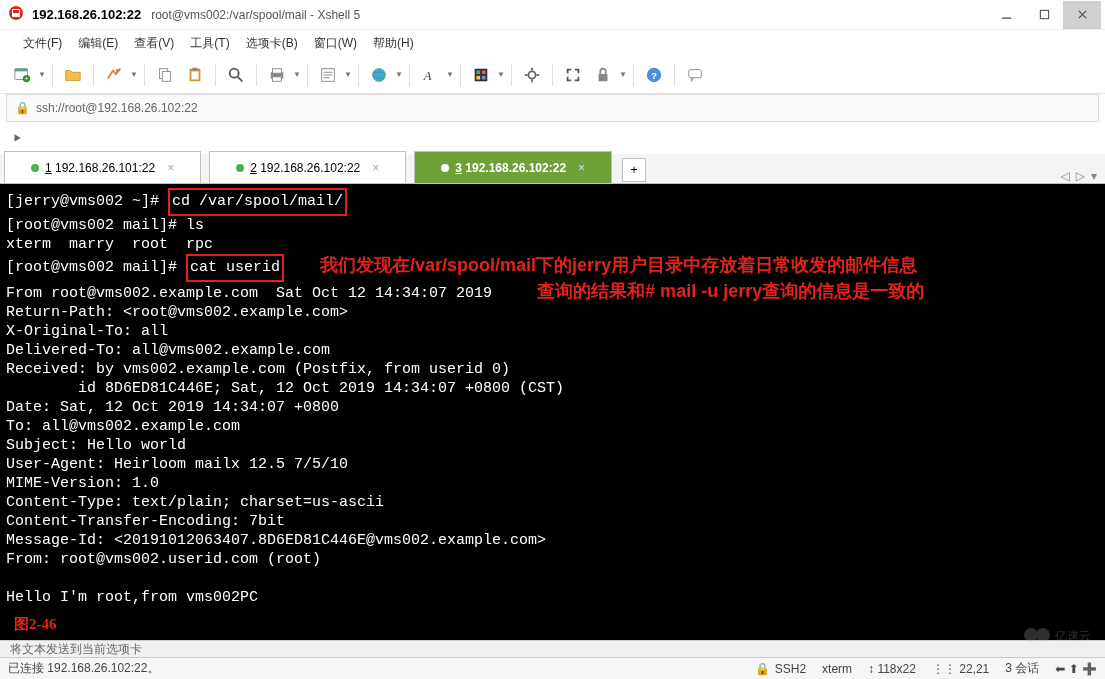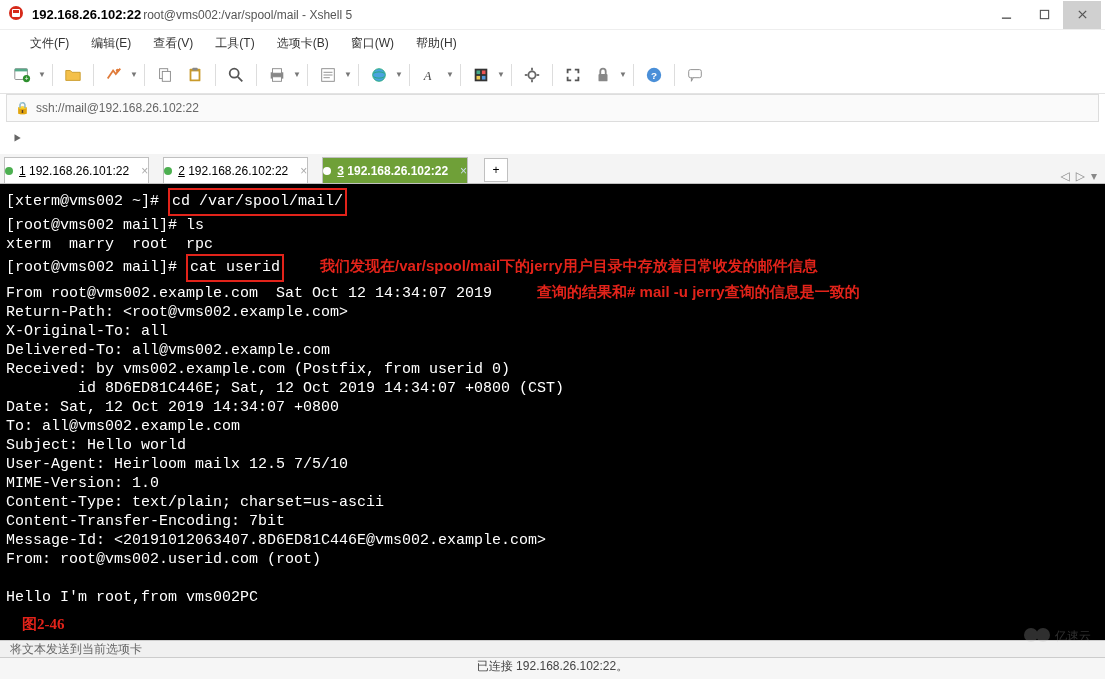--- a/index.html
+++ b/index.html
@@ -1,60 +1,60 @@
 <!DOCTYPE html>
 <html><head>
 <meta charset="utf-8">
 <style>
 * { margin: 0; padding: 0; box-sizing: border-box; }
 body { font-family: "Microsoft YaHei", "Segoe UI", Tahoma, sans-serif; font-size: 12px; background: #fff; width: 1105px; height: 679px; overflow: hidden; position: relative; }
 
 .titlebar { height: 30px; display: flex; align-items: center; padding: 0 4px 0 8px; background: #fff; border-bottom: 1px solid #eee; }
 .titlebar .app-icon svg { width: 16px; height: 16px; }
 .titlebar .title { margin-left: 8px; font-weight: bold; font-size: 13px; }
-.titlebar .subtitle { margin-left: 2px; color: #555; font-size: 12px; }
+.titlebar .subtitle { margin-left: 10px; color: #555; font-size: 12px; }
 .titlebar .spacer { flex: 1; }
 .win-btn { width: 38px; height: 28px; display: flex; align-items: center; justify-content: center; color: #444; }
 .win-btn.close { background: #d0d0d0; }
 
-.menubar { height: 26px; display: flex; align-items: center; padding: 0 26px; gap: 14px; color: #333; }
+.menubar { height: 26px; display: flex; align-items: center; padding: 0 19px; gap: 8px; color: #333; }
 .menubar .item { padding: 3px 4px; }
 
 .toolbar { height: 38px; display: flex; align-items: center; padding: 0 8px; gap: 2px; border-bottom: 1px solid #e3e3e3; background: #fff; }
 .tb-btn { height: 28px; min-width: 28px; display: flex; align-items: center; justify-content: center; padding: 0 3px; border-radius: 2px; }
 .tb-sep { width: 1px; height: 22px; background: #ddd; margin: 0 4px; }
 .tb-dd { width: 8px; display:flex; align-items:center; justify-content:center; color:#777; font-size:8px; }
 .tb-btn svg { width: 18px; height: 18px; }
 
 .addrbar { height: 28px; display: flex; align-items: center; border: 1px solid #ddd; margin: 0 6px; padding: 0 8px; background: #fafafa; color: #666; font-size: 12px; }
 .addrbar .lock { margin-right: 6px; }
 
 .hintbar { height: 26px; display: flex; align-items: center; margin: 4px 6px 0 6px; padding: 0 6px; color: #666; font-size: 12px; }
 .hintbar .arrow { margin-right: 6px; font-size: 13px; }
 
 .tabstrip { height: 30px; display: flex; align-items: flex-end; border-bottom: 1px solid #c0c0c0; padding-left: 4px; margin-top: 2px; background: #f4f4f4; }
-.tab { height: 26px; display: flex; align-items: center; padding: 0 0; border: 1px solid #c0c0c0; border-bottom: none; margin-right: 14px; background: #fff; font-size: 12px; gap: 6px; }
+.tab { height: 32px; display: flex; align-items: center; padding: 0 26px; border: 1px solid #c0c0c0; border-bottom: none; margin-right: 8px; background: #fff; font-size: 12px; gap: 6px; }
 .tab .dot { width: 8px; height: 8px; border-radius: 50%; background: #4caf50; }
 .tab.active { background: #6fa038; color: #fff; }
 .tab.active .dot { background: #fff; }
 .tab .x { color: #aaa; margin-left: 6px; }
 .tab.active .x { color: #cde; }
 .tab u { text-decoration: underline; }
 .tab-add { width: 24px; height: 24px; display: flex; align-items: center; justify-content: center; border: 1px solid #c0c0c0; margin-left: 2px; background: #fff; margin-bottom: 1px;}
 .tabstrip .spacer { flex:1; }
 .tab-nav { display:flex; align-items:center; gap:6px; padding-right:8px; color:#888; }
 
 .terminal { background: #000; color: #fff; font-family: Consolas, "Courier New", monospace; font-size: 15px; line-height: 19px; padding: 4px 6px; white-space: pre; height: 456px; overflow: hidden; position: relative; }
 .hlbox { border: 2px solid #e2231a; padding: 4px 2px; display: inline-block; line-height: 16px; }
-.redtxt { color: #e2231a; font-family: "Microsoft YaHei", sans-serif; font-size: 15px; font-weight: bold; }
-.fig-label { position: absolute; left: 10px; bottom: 6px; color: #e2231a; font-weight: bold; font-family: "Microsoft YaHei"; font-size: 15px; padding-left: 12px; }
+.redtxt { color: #e2231a; font-family: "Microsoft YaHei", sans-serif; font-size: 18px; font-weight: bold; }
+.fig-label { position: absolute; left: 2px; bottom: 6px; color: #e2231a; font-weight: bold; font-family: "Microsoft YaHei"; font-size: 15px; padding-left: 12px; }
 
 .dragbar { height: 22px; background: #f0f0f0; color: #666; font-size: 12px; display: flex; padding: 0 10px; border-top: 1px solid #ccc; }
 
-.statusbar { position: absolute; left:0; right:0; bottom:0; height: 22px; background: #f6f6f6; border-top: 1px solid #ccc; display: flex; align-items: center; padding: 0 8px; font-size: 12px; color: #444; gap: 16px; flex-direction: column; }
+.statusbar { position: absolute; left:0; right:0; bottom:0; height: 22px; background: #f6f6f6; border-top: 1px solid #ccc; display: flex; align-items: center; padding: 0 8px; font-size: 12px; color: #444; gap: 16px; }
 .statusbar .spacer { flex:1; }
 .statusbar .seg { display:flex; align-items:center; gap:4px; }
 .logo { position: absolute; right: 12px; bottom: 26px; opacity: 0.25; font-family: Liberation Sans, sans-serif; }
 .logo svg { width: 72px; height: 30px; }
 
 </style>
 </head>
 <body>
 
 <div class="titlebar">
@@ -224,21 +224,21 @@
   <div class="tb-btn">
       <svg viewBox="0 0 20 20">
         <rect x="3" y="4" width="14" height="9" rx="2" fill="#fff" stroke="#888"></rect>
         <path d="M8 13l-2 4v-4" fill="#fff" stroke="#888"></path>
       </svg>
     </div>
 </div>
 
 <div class="addrbar">
   <span class="lock">🔒</span>
-  <span>ssh://mail@192.168.26.102:22</span>
+  <span>ssh://root@192.168.26.102:22</span>
 </div>
 
 <div class="hintbar">
   <span class="arrow">⯈</span>
 </div>
 
 <div class="tabstrip">
   <div class="tab">
     <span class="dot"></span>
     <span><u>1</u><span> 192.168.26.101:22</span></span>
@@ -256,21 +256,21 @@
   </div>
   <div class="tab-add">+</div>
   <span class="spacer"></span>
   <div class="tab-nav">
     <span>◁</span>
     <span>▷</span>
     <span>▾</span>
   </div>
 </div>
 
-<div class="terminal"><span>[xterm@vms002 ~]# </span><span class="hlbox">cd /var/spool/mail/</span>
+<div class="terminal"><span>[jerry@vms002 ~]# </span><span class="hlbox">cd /var/spool/mail/</span>
 <span>[root@vms002 mail]# ls</span>
 <span>xterm  marry  root  rpc</span>
 <span>[root@vms002 mail]# </span><span class="hlbox">cat userid</span>    <span class="redtxt">我们发现在/var/spool/mail下的jerry用户目录中存放着日常收发的邮件信息</span>
 <span>From root@vms002.example.com  Sat Oct 12 14:34:07 2019</span>     <span class="redtxt">查询的结果和# mail -u jerry查询的信息是一致的</span>
 <span>Return-Path: &lt;root@vms002.example.com&gt;</span>
 <span>X-Original-To: all</span>
 <span>Delivered-To: all@vms002.example.com</span>
 <span>Received: by vms002.example.com (Postfix, from userid 0)</span>
 <span>        id 8D6ED81C446E; Sat, 12 Oct 2019 14:34:07 +0800 (CST)</span>
 <span>Date: Sat, 12 Oct 2019 14:34:07 +0800</span>

